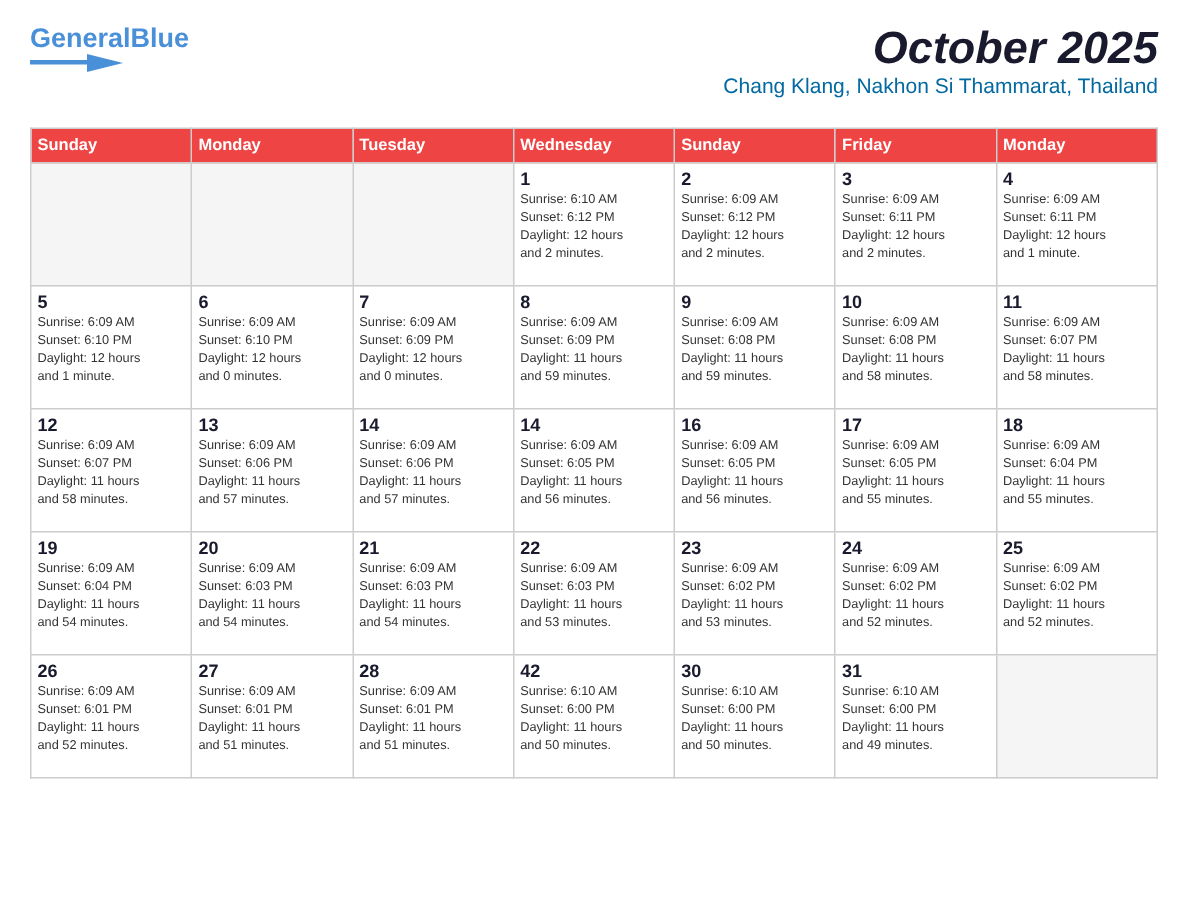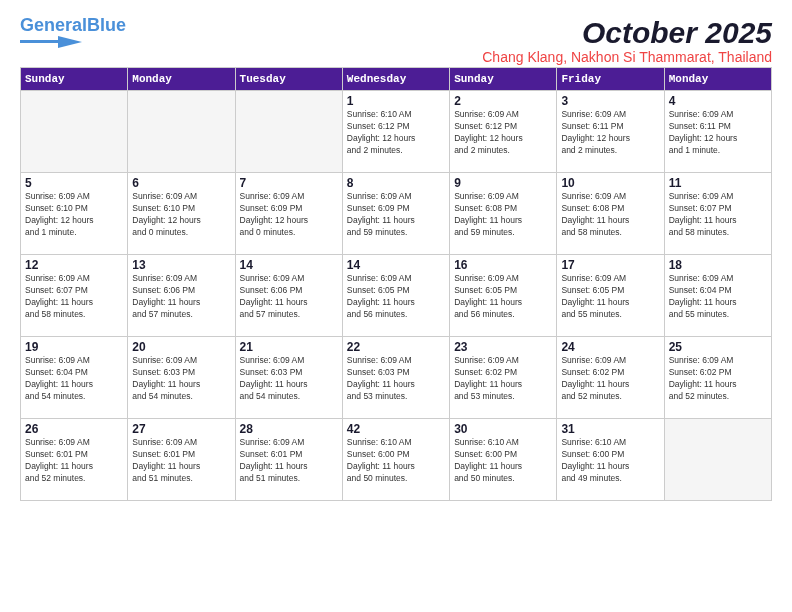--- a/index.html
+++ b/index.html
@@ -11,21 +11,21 @@
       overflow: hidden;
     }
     .page {
       width: 792px;
       height: 612px;
       padding: 16px 20px 10px 20px;
     }
     .header {
       display: flex;
       align-items: flex-start;
-      margin-bottom: 2px;
+      margin-bottom: 20px;
       gap: 40px;
     }
     .logo {
       display: flex;
       flex-direction: column;
       align-items: flex-start;
       margin-right: auto;
     }
     .logo-text {
       font-size: 18px;
@@ -41,36 +41,35 @@
     }
     .month-title {
       font-size: 30px;
       font-weight: bold;
       color: #1a1a2e;
       line-height: 1.1;
       font-style: italic;
     }
     .subtitle {
       font-size: 14px;
-      color: #ef4444;
+      color: #0369a1;
     }
     .calendar {
       width: 100%;
       border-collapse: collapse;
       table-layout: fixed;
     }
     .calendar th {
-      background: #4c1d95;
+      background: #ef4444;
       color: #fff;
       font-size: 11px;
       font-weight: bold;
       padding: 5px 4px;
       text-align: left;
       border: 1px solid #ccc;
-      font-family: Liberation Mono, monospace;
     }
     .calendar td {
       border: 1px solid #ccc;
       vertical-align: top;
       padding: 3px 4px;
       font-size: 8.5px;
       color: #333;
       height: 82px;
       background: #fff;
     }

